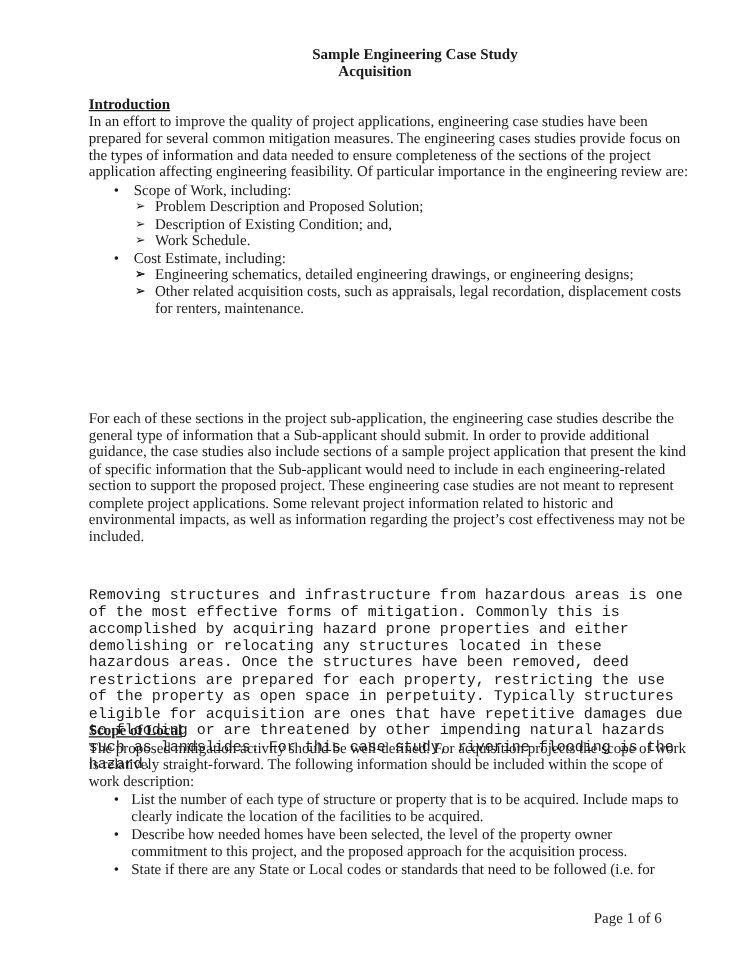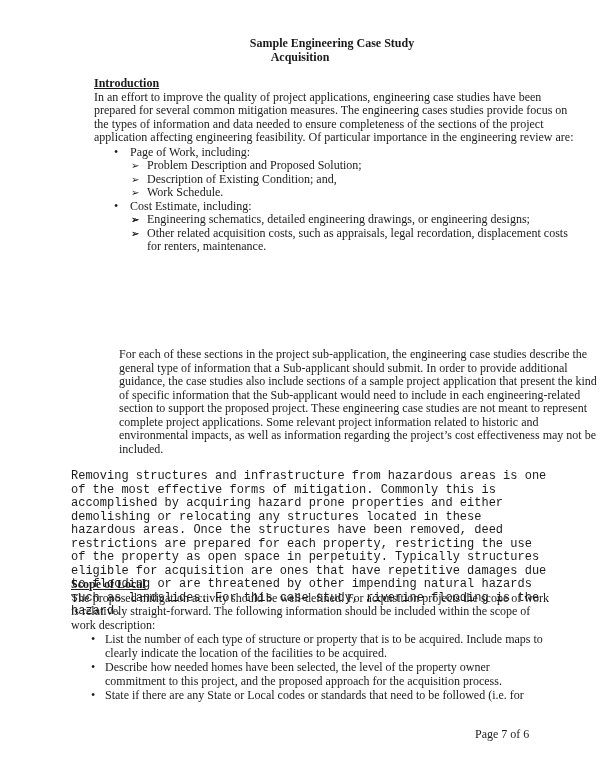--- a/index.html
+++ b/index.html
@@ -17,54 +17,54 @@
   .sb { position: relative; padding-left: 34px; margin-bottom: 1px; }
   .sb .bul { position: absolute; left: 20px; top: 0; }
   .footer { position: absolute; left: 475px; top: 727px; font-size: 12px; }
 </style>
 </head>
 <body>
 
 <div class="title" style="top:36px;padding-left:32px;">Sample Engineering Case Study</div>
 <div class="title" style="top:50px;">Acquisition</div>
 
-<div class="block" style="top:77px;margin-left:23px;">
+<div class="block" style="top:77px;">
   <div class="heading">Introduction</div>
   <p style="margin-bottom:1px;">In an effort to improve the quality of project applications, engineering case studies have been prepared for several common mitigation measures.  The engineering cases studies provide focus on the types of information and data needed to ensure completeness of the sections of the project application affecting engineering feasibility.  Of particular importance in the engineering review are:</p>
   <ul>
     <li class="l1">
       <span class="bul">•</span>
-      <span>Page of Work, including:</span>
+      <span>Scope of Work, including:</span>
     </li>
     <li class="l2"><span class="arr">➢</span><span>Problem Description and Proposed Solution;</span></li>
     <li class="l2"><span class="arr">➢</span><span>Description of Existing Condition; and,</span></li>
     <li class="l2"><span class="arr">➢</span><span>Work Schedule.</span></li>
     <li class="l1">
       <span class="bul">•</span>
       <span>Cost Estimate, including:</span>
     </li>
     <li class="l2"><span class="arr">➢</span></li>
     <li class="l2"><span class="arr">➢</span></li>
     <li class="l2"><span class="arr">➢</span><span>Engineering schematics, detailed engineering drawings, or engineering designs;</span></li>
     <li class="l2"><span class="arr">➢</span></li>
     <li class="l2"><span class="arr">➢</span><span>Other related acquisition costs, such as appraisals, legal recordation, displacement costs for renters, maintenance.</span></li>
   </ul>
 </div>
 
-<div class="block" style="top:348px;margin-left:48px;">
+<div class="block" style="top:328px;">
   <p>For each of these sections in the project sub-application, the engineering case studies describe the general type of information that a Sub-applicant should submit.  In order to provide additional guidance, the case studies also include sections of a sample project application that present the kind of specific information that the Sub-applicant would need to include in each engineering-related section to support the proposed project.  These engineering case studies are not meant to represent complete project applications.  Some relevant project information related to historic and environmental impacts, as well as information regarding the project’s cost effectiveness may not be included.</p>
 </div>
 
 <div class="block" style="top:470px;font-family:Liberation Mono, monospace;">
   <p>Removing structures and infrastructure from hazardous areas is one of the most effective forms of mitigation.  Commonly this is accomplished by acquiring hazard prone properties and either demolishing or relocating any structures located in these hazardous areas. Once the structures have been removed, deed restrictions are prepared for each property, restricting the use of the property as open space in perpetuity.  Typically structures eligible for acquisition are ones that have repetitive damages due to flooding or are threatened by other impending natural hazards such as landslides.  For this case study, riverine flooding is the hazard.</p>
 </div>
 
 <div class="block" style="top:578px;">
   <div class="heading">Scope of Local</div>
   <p style="margin-bottom:1px;">The proposed mitigation activity should be well-defined. For acquisition projects the scope of work is relatively straight-forward. The following information should be included within the scope of work description:</p>
   <ul>
     <li class="sb"><span class="bul">•</span><span>List the number of each type of structure or property that is to be acquired. Include maps to clearly indicate the location of the facilities to be acquired.</span></li>
     <li class="sb"><span class="bul">•</span><span>Describe how needed homes have been selected, the level of the property owner commitment to this project, and the proposed approach for the acquisition process.</span></li>
     <li class="sb"><span class="bul">•</span><span>State if there are any State or Local codes or standards that need to be followed (i.e. for</span></li>
   </ul>
 </div>
 
-<div class="footer">Page 7 of 6</div>
+<div class="footer">Page 1 of 6</div>
 
 </body></html>

